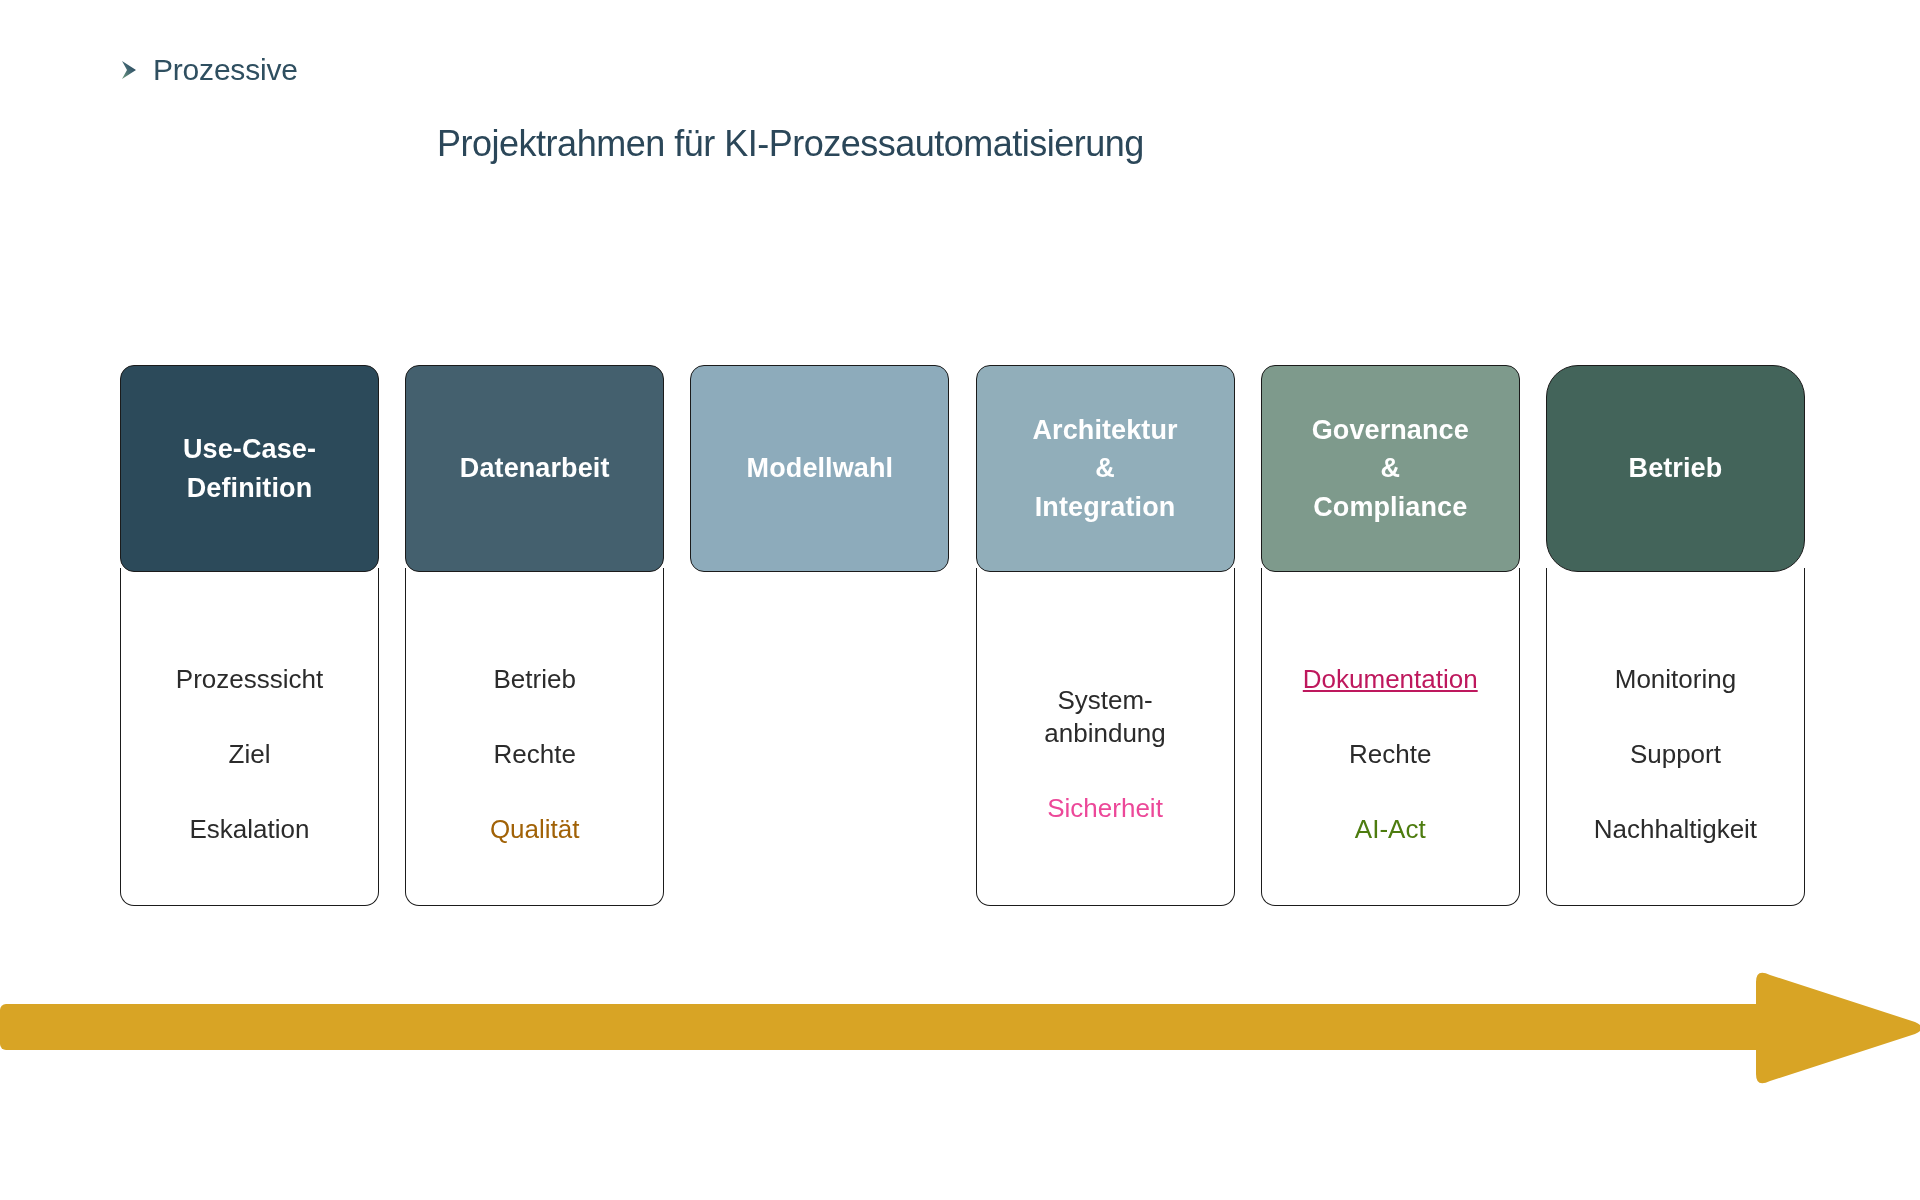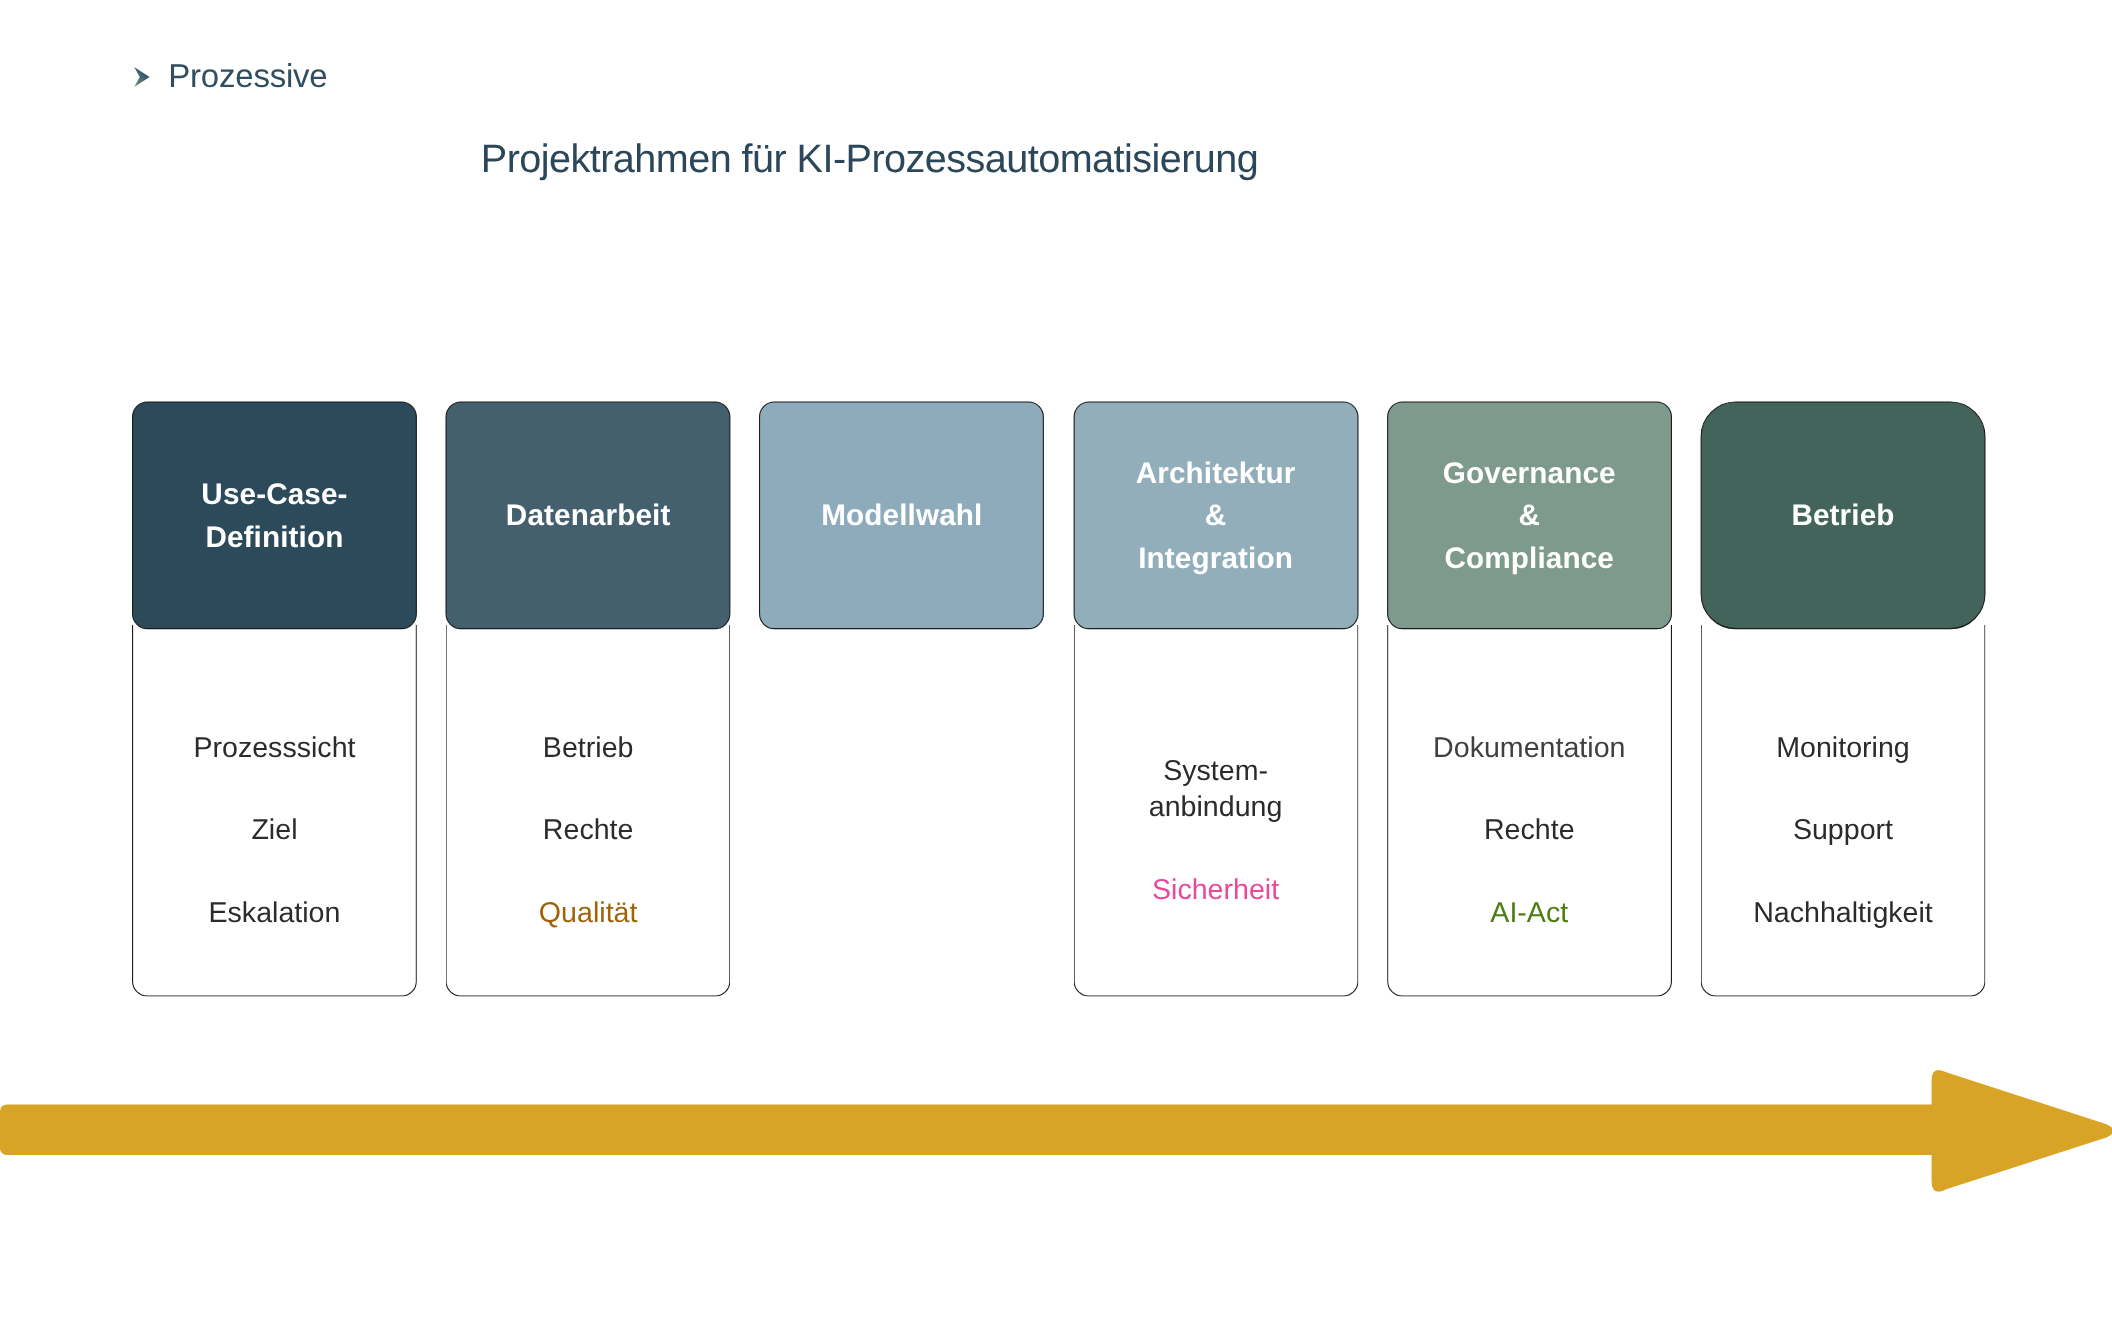--- a/index.html
+++ b/index.html
@@ -211,21 +211,21 @@
     </div>
 
     <div class="card">
       <div class="card-head" style="background: rgb(126, 154, 140); border-color: rgb(27, 27, 27);">
         <span class="card-head-text">Governance
 &amp;
 Compliance</span>
       </div>
       <div class="card-body" style="border-color: rgb(27, 27, 27);">
         <div class="card-items">
-          <div class="card-item" style="color: #404040;">Dokumentation</div>
+          <div class="card-item" style="color: #be185d; text-decoration: underline;">Dokumentation</div>
           <div class="card-item" style="color: rgb(43, 43, 43);">Rechte</div>
           <div class="card-item" style="color: #4d7c0f;">AI-Act</div>
         </div>
       </div>
     </div>
 
     <div class="card">
       <div class="card-head" style="background: rgb(67, 100, 90); border-color: rgb(27, 27, 27); border-radius: 32px;">
         <span class="card-head-text">Betrieb</span>
       </div>

